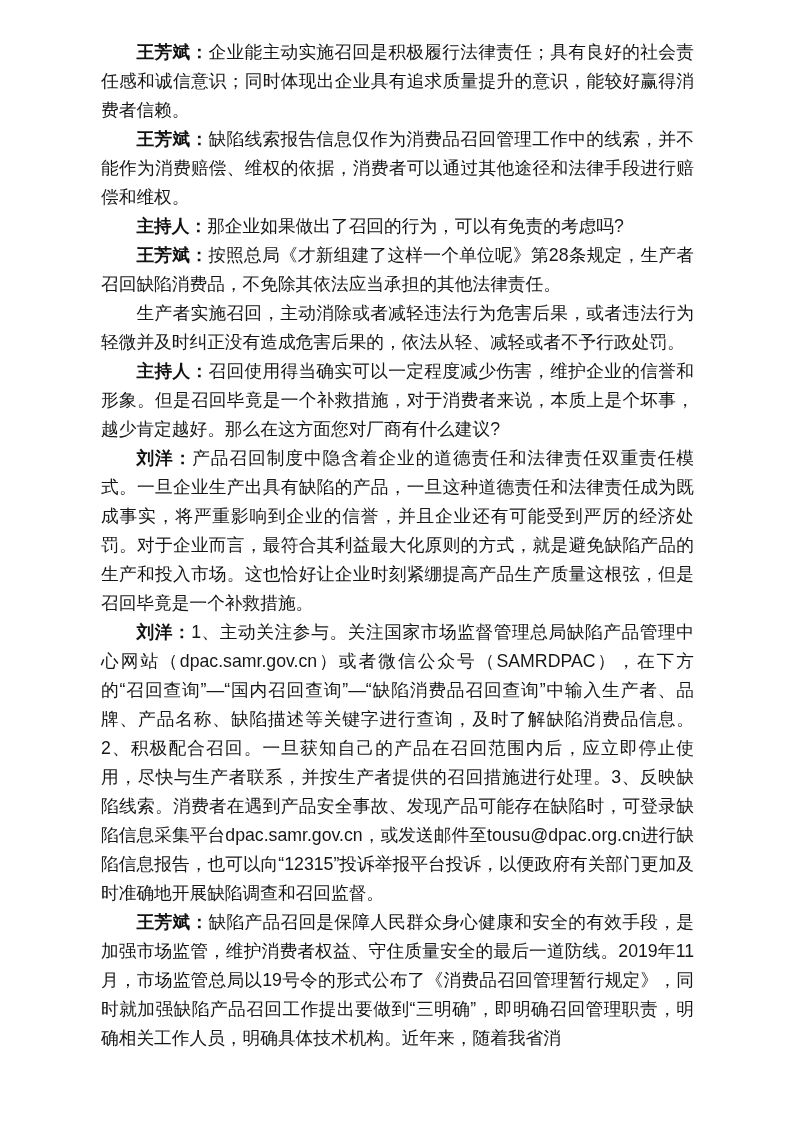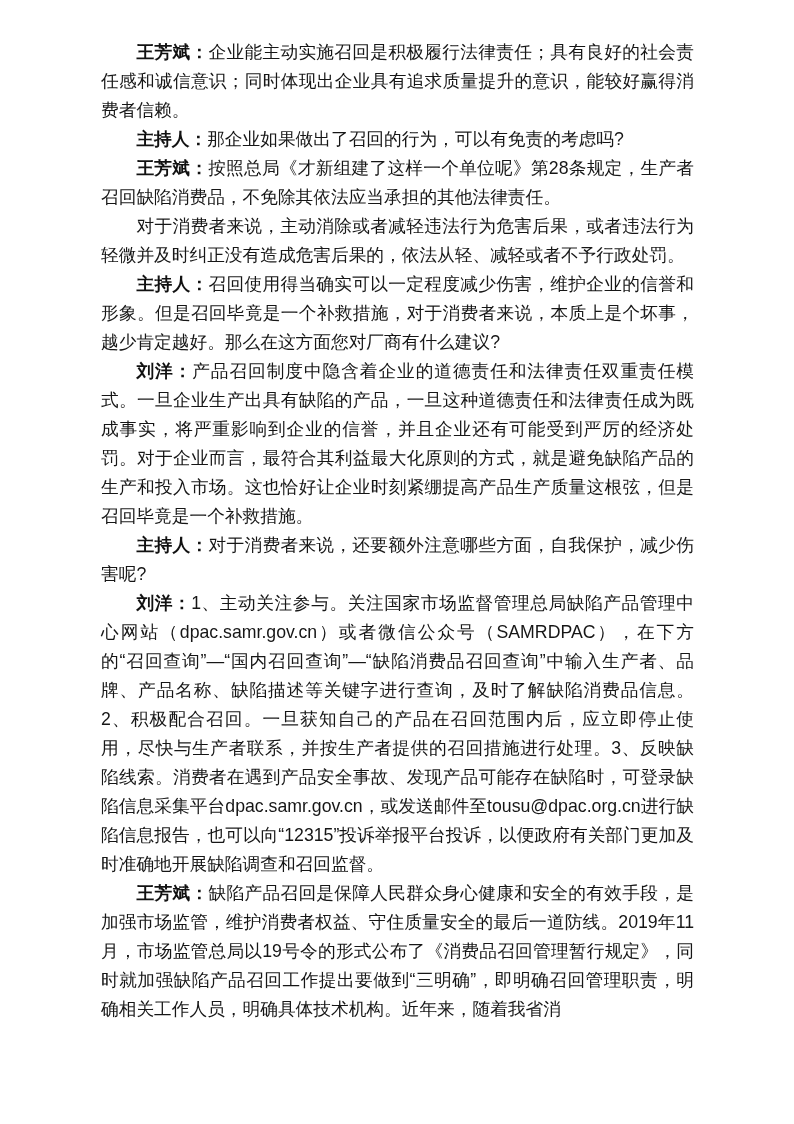--- a/index.html
+++ b/index.html
@@ -34,22 +34,22 @@
     font-weight: bold;
     color: #111111;
   }
 </style>
 </head>
 <body>
 
 <div class="page">
   <div class="article-body" id="article-body">
       <p class="para"><span class="speaker">王芳斌：</span><span>企业能主动实施召回是积极履行法律责任；具有良好的社会责任感和诚信意识；同时体现出企业具有追求质量提升的意识，能较好赢得消费者信赖。</span></p>
+      <p class="para"><span class="speaker">王芳斌：</span><span>缺陷线索报告信息仅作为消费品召回管理工作中的线索，并不能作为消费赔偿、维权的依据，消费者可以通过其他途径和法律手段进行赔偿和维权。</span></p>
       <p class="para"><span class="speaker">主持人：</span><span>那企业如果做出了召回的行为，可以有免责的考虑吗?</span></p>
       <p class="para"><span class="speaker">王芳斌：</span><span>按照总局《才新组建了这样一个单位呢》第28条规定，生产者召回缺陷消费品，不免除其依法应当承担的其他法律责任。</span></p>
-      <p class="para"><span>对于消费者来说，主动消除或者减轻违法行为危害后果，或者违法行为轻微并及时纠正没有造成危害后果的，依法从轻、减轻或者不予行政处罚。</span></p>
+      <p class="para"><span>生产者实施召回，主动消除或者减轻违法行为危害后果，或者违法行为轻微并及时纠正没有造成危害后果的，依法从轻、减轻或者不予行政处罚。</span></p>
       <p class="para"><span class="speaker">主持人：</span><span>召回使用得当确实可以一定程度减少伤害，维护企业的信誉和形象。但是召回毕竟是一个补救措施，对于消费者来说，本质上是个坏事，越少肯定越好。那么在这方面您对厂商有什么建议?</span></p>
       <p class="para"><span class="speaker">刘洋：</span><span>产品召回制度中隐含着企业的道德责任和法律责任双重责任模式。一旦企业生产出具有缺陷的产品，一旦这种道德责任和法律责任成为既成事实，将严重影响到企业的信誉，并且企业还有可能受到严厉的经济处罚。对于企业而言，最符合其利益最大化原则的方式，就是避免缺陷产品的生产和投入市场。这也恰好让企业时刻紧绷提高产品生产质量这根弦，但是召回毕竟是一个补救措施。</span></p>
-      <p class="para"><span class="speaker">主持人：</span><span>对于消费者来说，还要额外注意哪些方面，自我保护，减少伤害呢?</span></p>
       <p class="para"><span class="speaker">刘洋：</span><span>1、主动关注参与。关注国家市场监督管理总局缺陷产品管理中心网站（dpac.samr.gov.cn）或者微信公众号（SAMRDPAC），在下方的“召回查询”—“国内召回查询”—“缺陷消费品召回查询”中输入生产者、品牌、产品名称、缺陷描述等关键字进行查询，及时了解缺陷消费品信息。2、积极配合召回。一旦获知自己的产品在召回范围内后，应立即停止使用，尽快与生产者联系，并按生产者提供的召回措施进行处理。3、反映缺陷线索。消费者在遇到产品安全事故、发现产品可能存在缺陷时，可登录缺陷信息采集平台dpac.samr.gov.cn，或发送邮件至tousu@dpac.org.cn进行缺陷信息报告，也可以向“12315”投诉举报平台投诉，以便政府有关部门更加及时准确地开展缺陷调查和召回监督。</span></p>
       <p class="para"><span class="speaker">王芳斌：</span><span>缺陷产品召回是保障人民群众身心健康和安全的有效手段，是加强市场监管，维护消费者权益、守住质量安全的最后一道防线。2019年11月，市场监管总局以19号令的形式公布了《消费品召回管理暂行规定》，同时就加强缺陷产品召回工作提出要做到“三明确”，即明确召回管理职责，明确相关工作人员，明确具体技术机构。近年来，随着我省消</span></p>
     </div>
 </div>
 
 </body></html>

